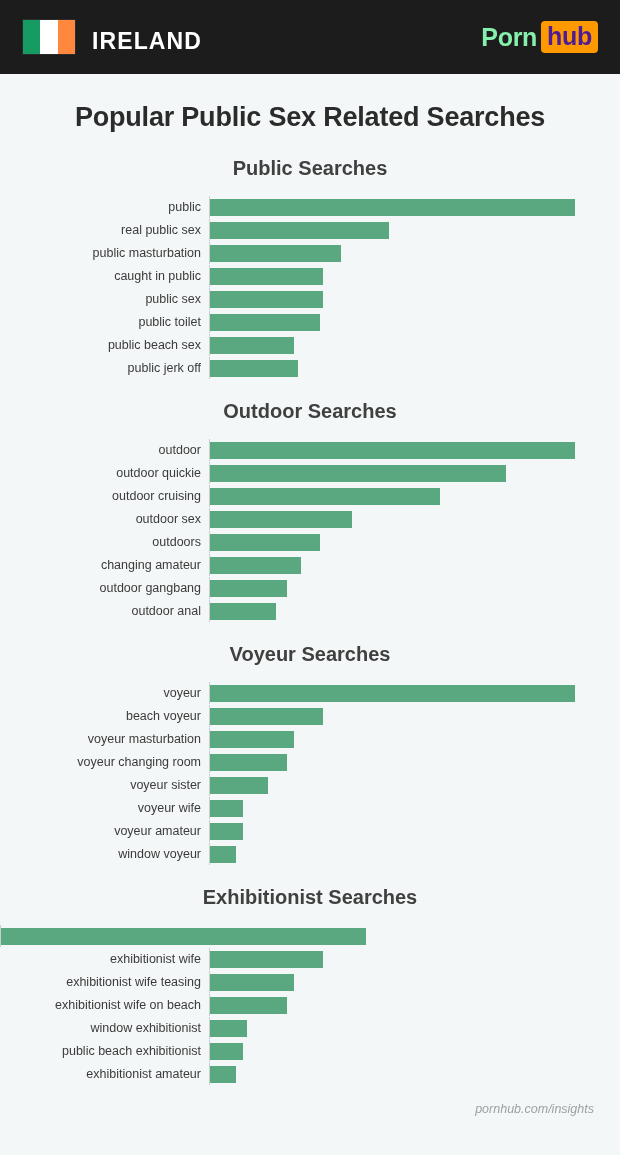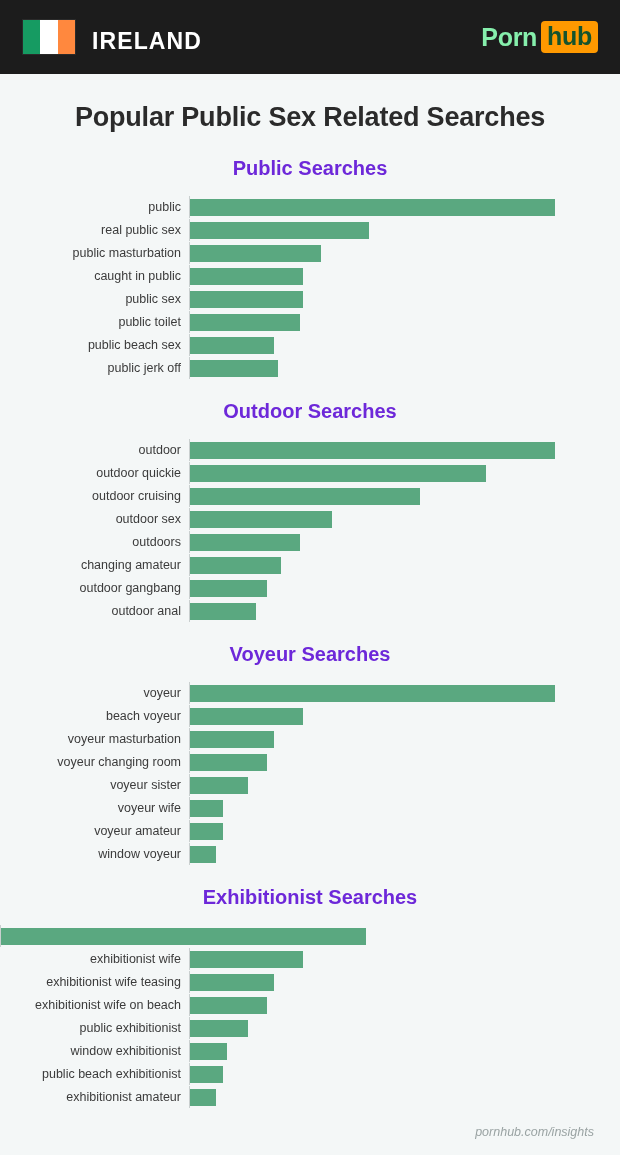--- a/index.html
+++ b/index.html
@@ -45,21 +45,21 @@
   }
   .logo {
     display: flex;
     align-items: center;
     font-size: 25px;
     font-weight: bold;
     letter-spacing: -0.3px;
   }
   .logo .porn { color: #86efac; }
   .logo .hub {
-    color: #14532d;
+    color: #4c1d95;
     background: #ff9900;
     border-radius: 4px;
     padding: 1px 6px 2px 6px;
     margin-left: 4px;
   }
 
   
   .page-title {
     text-align: center;
     font-size: 27px;
@@ -68,32 +68,32 @@
     padding: 28px 0 6px 0;
     letter-spacing: -0.2px;
   }
 
   
   .section { padding: 6px 0 2px 0; }
   .section-title {
     text-align: center;
     font-size: 20px;
     font-weight: bold;
-    color: #6d28d9;
+    color: #404040;
     margin: 12px 0 16px 0;
   }
   .chart { padding-right: 26px; }
   .row {
     display: flex;
     align-items: center;
     height: 22px;
     margin-bottom: 1px;
   }
   .label {
-    width: 189px;
+    width: 209px;
     text-align: right;
     padding-right: 8px;
     font-size: 12.5px;
     color: #3b3b3b;
     white-space: nowrap;
     overflow: hidden;
   }
   .bar-area {
     flex: 1;
     border-left: 1px solid #c9cfcf;
@@ -315,26 +315,20 @@
             <div class="bar" style="background: rgb(90, 168, 128); width: 83.95px;"></div>
           </div>
         </div>
         <div class="row">
           <div class="label">exhibitionist wife on beach</div>
           <div class="bar-area">
             <div class="bar" style="background: rgb(90, 168, 128); width: 76.65px;"></div>
           </div>
         </div>
         <div class="row">
-          <div class="label">public exhibitionist</div>
-          <div class="bar-area">
-            <div class="bar" style="background: rgb(90, 168, 128); width: 58.4px;"></div>
-          </div>
-        </div>
-        <div class="row">
           <div class="label">window exhibitionist</div>
           <div class="bar-area">
             <div class="bar" style="background: rgb(90, 168, 128); width: 36.5px;"></div>
           </div>
         </div>
         <div class="row">
           <div class="label">public beach exhibitionist</div>
           <div class="bar-area">
             <div class="bar" style="background: rgb(90, 168, 128); width: 32.85px;"></div>
           </div>

